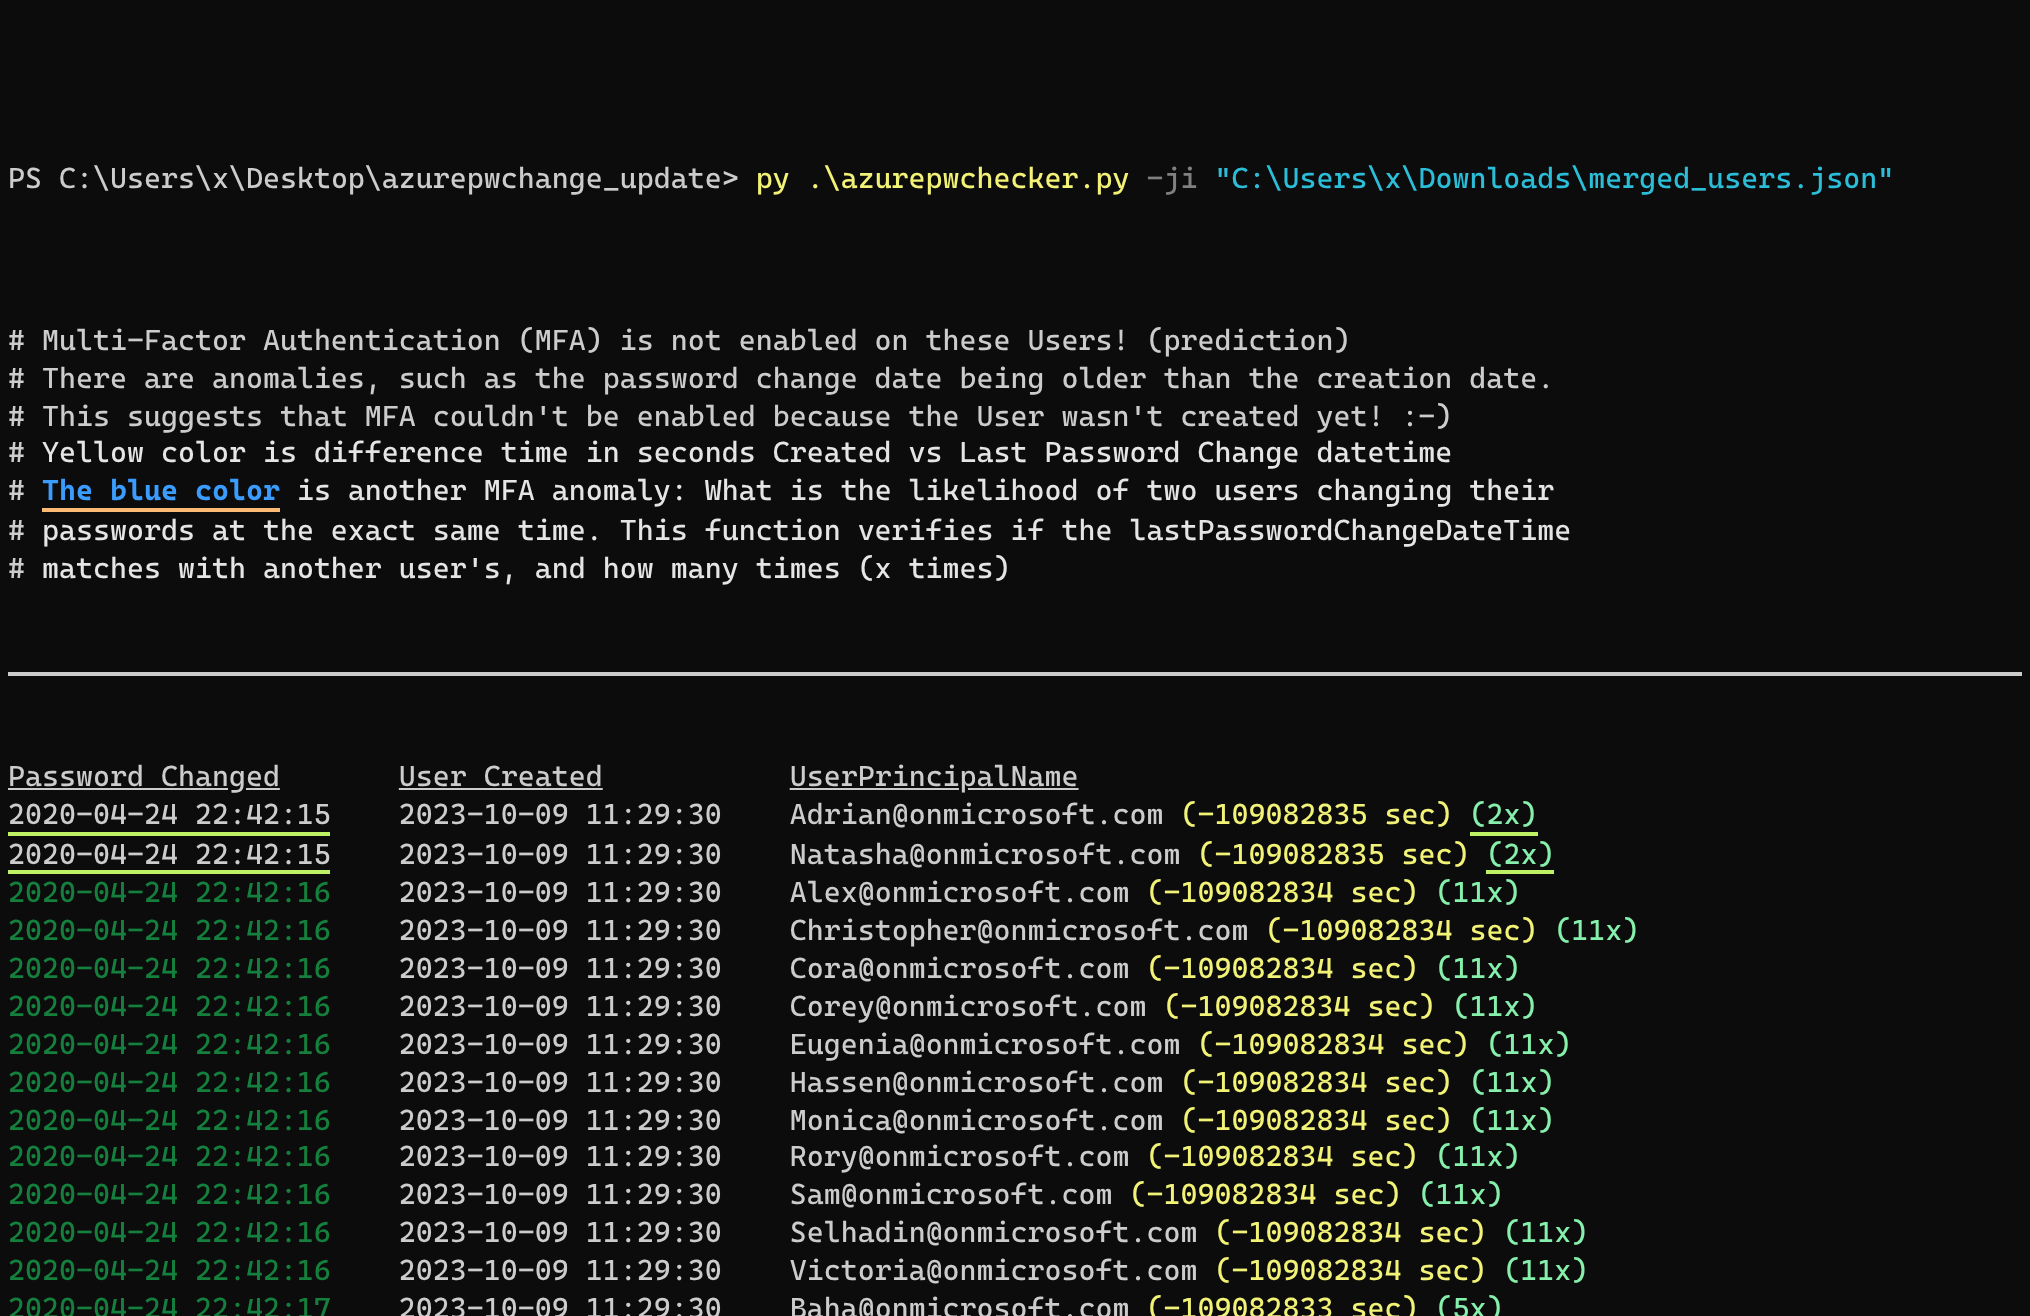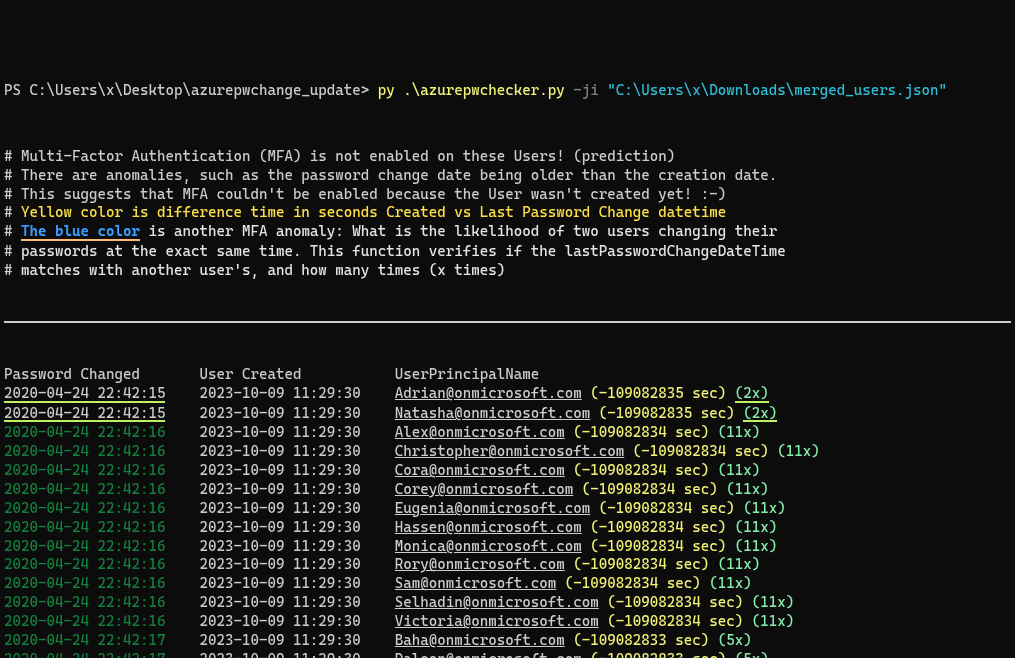--- a/index.html
+++ b/index.html
@@ -8,38 +8,38 @@
       color: #cccccc;
       font-family: 'Cascadia Mono', 'Consolas', monospace;
       font-size: 14.5px;
       line-height: 1.3;
       padding: 6px 4px;
       width: 1015px;
       height: 658px;
       overflow: hidden;
       white-space: pre;
     }
-    .prompt-line { margin-bottom: 5px; }
+    .prompt-line { margin-bottom: 20px; }
     .ps { color: #cccccc; }
     .path { color: #cccccc; }
     .cmd { color: #f2f277; }
     .flag { color: #808080; }
     .arg { color: #2cbed8; }
     .comment-hash { color: #cccccc; }
     .comment-text { color: #cccccc; }
-    .yellow { color: #fde047; }
+    .yellow { color: #e5e5e5; }
     .blue { color: #e5e5e5; }
     .blue-ul { color: #3b9cff; border-bottom: 2px solid #fdba74; display: inline-block; line-height: 0.95; margin-bottom:1px;font-weight:bold;}
     .red-ul { border-bottom: 2px solid #bef264; display: inline-block; line-height: 0.95; margin-bottom:1px;}
     .hr { border-top: 2px solid #cccccc; margin: 2px 0 4px 0; width: 100%; }
-    .th { color:#cccccc; }
+    .th { text-decoration: underline; color:#cccccc; }
     .row { }
     .pwchg { color: #15803d; }
     .created { color: #cccccc; text-align: center; }
-    .upn { color: #cccccc; text-decoration: underline; }
+    .upn { color: #cccccc; }
     .sec { color: #f2f277; }
     .dup { color: #86efac; }
     .comments-block { margin-top: 4px; margin-bottom: 2px; }
   </style>
 </head>
 <body>
 
 
 
 <div class="prompt-line"><span class="ps">PS </span><span class="path">C:\Users\x\Desktop\azurepwchange_update&gt;</span><span class="cmd"> py .\azurepwchecker.py</span><span class="flag"> -ji </span><span class="arg">"C:\Users\x\Downloads\merged_users.json"</span></div>

